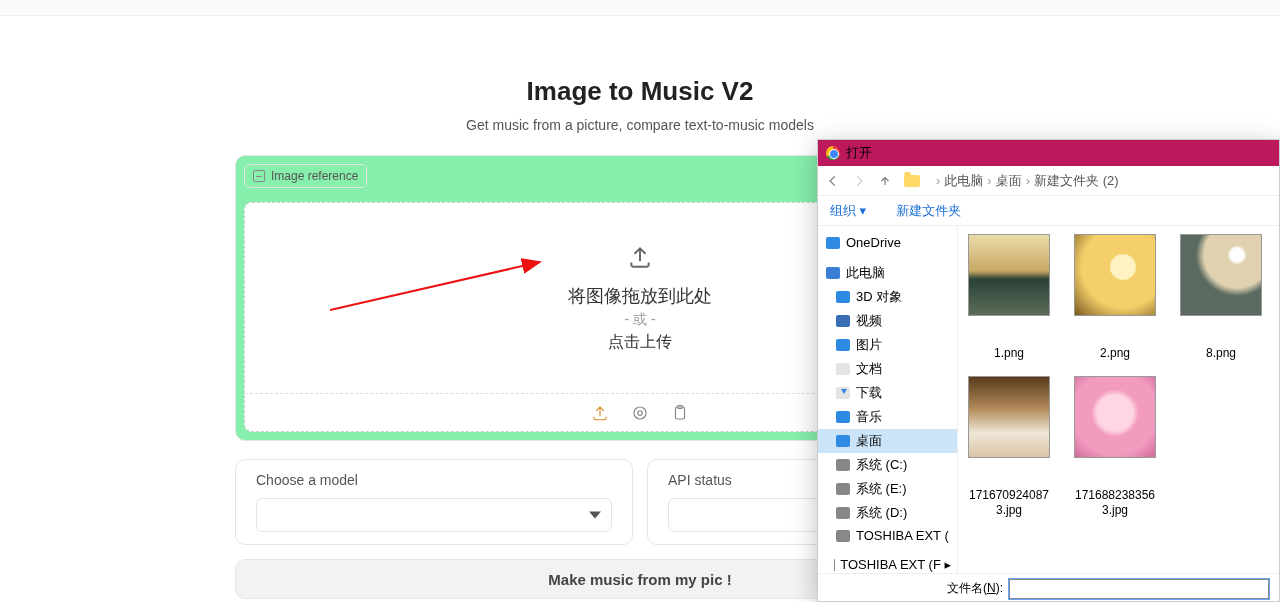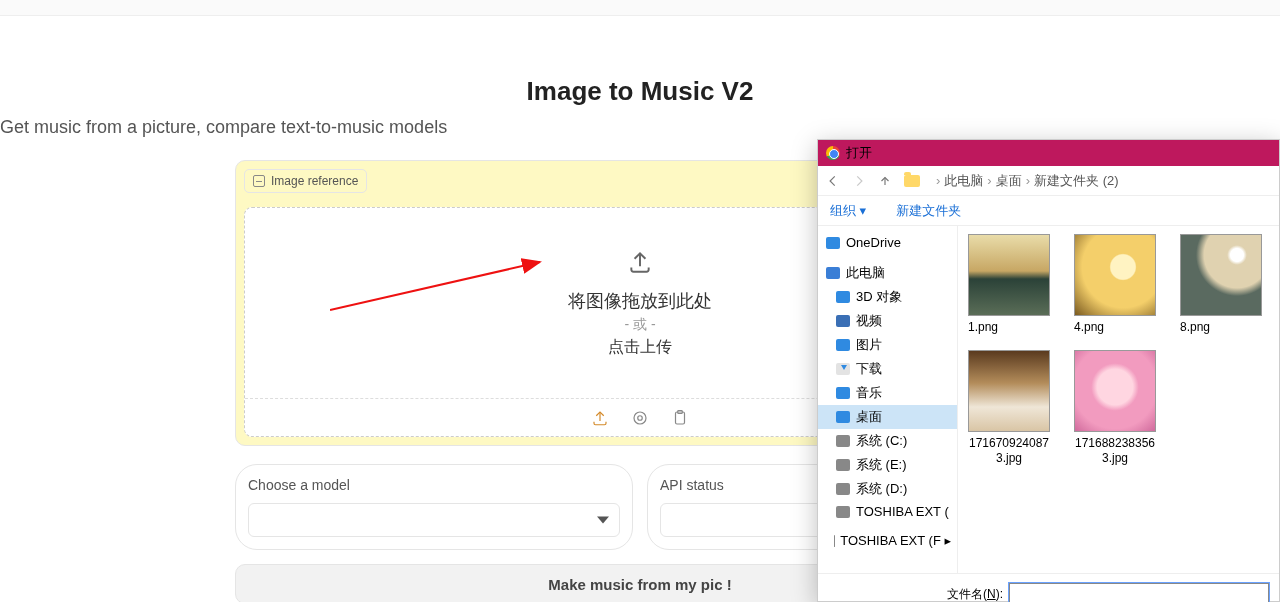--- a/index.html
+++ b/index.html
@@ -1,36 +1,36 @@
 <!DOCTYPE html>
 <html><head>
 <meta charset="utf-8">
 <style>
   * { box-sizing: border-box; margin: 0; padding: 0; font-family: -apple-system, BlinkMacSystemFont, "Segoe UI", Arial, sans-serif; }
   body { width: 1280px; height: 602px; background: #fff; position: relative; overflow: hidden; }
   .topband { height: 16px; background: #fafafa; border-bottom: 1px solid #eee; }
   .page { padding-top: 60px; }
   .title { text-align: center; font-size: 26px; font-weight: 600; color: #222; }
-  .subtitle { font-size: 18px; color: #555; margin-top: 10px; }
-  .card { width: 810px; margin: 22px auto 1px auto; border: 1px solid #e5e5e5; border-radius: 10px; background:#fef9c3; }
+  .subtitle { text-align: center; font-size: 14px; color: #555; margin-top: 10px; }
+  .card { width: 810px; margin: 22px auto 1px auto; border: 1px solid #e5e5e5; border-radius: 10px; background:#86efac; }
   .tag { display:inline-flex; align-items:center; gap:6px; border:1px solid #e5e5e5; border-radius:5px; padding:4px 8px; margin:8px; font-size:12px; color:#555; }
   .tag .ico { width:12px;height:12px;border:1px solid #888;border-radius:2px;display:inline-block;position:relative;}
   .tag .ico::after{content:"";position:absolute;left:2px;top:5px;width:6px;height:1px;background:#888;}
   .dropin { margin:6px 8px 8px 8px; border:1px dashed #ccc; border-radius:8px; background:#fff; position:relative; }
   .dropzone{ height:190px; display:flex; flex-direction:column; align-items:center; justify-content:center; color:#555; cursor:pointer; }
   .dropzone .line1{font-size:18px;color:#333;margin-top:10px;}
   .dropzone .line2{font-size:14px;color:#999;margin:3px 0;}
   .dropzone .line3{font-size:16px;color:#333;}
   .upload-icon svg{width:26px;height:26px;stroke:#666;fill:none;stroke-width:1.8;}
   .droptoolbar{height:38px;border-top:1px dashed #ddd;display:flex;align-items:center;justify-content:center;gap:22px;}
   .droptoolbar span{display:inline-flex;cursor:pointer;}
   .droptoolbar svg{width:18px;height:18px;stroke:#888;fill:none;stroke-width:1.6;}
   .arrow{position:absolute;left:330px;top:232px;pointer-events:none;}
   .row2{width:810px;margin:18px auto 0 auto;display:flex;gap:14px;}
-  .panel{flex:1;border:1px solid #e5e5e5;border-radius:22px;padding:12px 12px;}
+  .panel{flex:1;border:1px solid #e5e5e5;border-radius:10px;padding:12px 20px;}
   .panel-label{font-size:14px;color:#555;margin-bottom:10px;}
   .select{border:1px solid #e5e5e5;border-radius:6px;height:34px;display:flex;align-items:center;justify-content:flex-end;padding:0 10px;cursor:pointer;}
   .select svg{width:12px;height:12px;fill:#555;}
   .textarea{border:1px solid #e5e5e5;border-radius:6px;height:34px;}
   .bigbtn{width:810px;margin:14px auto 0 auto;background:#f2f2f2;border:1px solid #e5e5e5;border-radius:10px;height:40px;display:flex;align-items:center;justify-content:center;font-size:15px;font-weight:600;color:#444;cursor:pointer;}
   
   .dlg{position:absolute;left:817px;top:139px;width:463px;height:463px;background:#fff;border:1px solid #ccc;box-shadow:0 6px 24px rgba(0,0,0,.25);}
   .dlg-title{height:26px;display:flex;align-items:center;gap:6px;padding:0 8px;font-size:13px;background:#be185d;}
   .chrome-ico{width:14px;height:14px;border-radius:50%;background:conic-gradient(#ea4335 0 120deg,#34a853 120deg 240deg,#fbbc05 240deg 360deg);position:relative;}
   .chrome-ico::after{content:"";position:absolute;left:3px;top:3px;width:8px;height:8px;border-radius:50%;background:#4285f4;border:1.6px solid #fff;}
@@ -55,29 +55,29 @@
   .ic-vid{background:#3a6fb5;position:relative;}
   .ic-pic{background:#2f8ae1;}
   .ic-doc{background:#e3e3e3;}
   .ic-dl{background:#e3e3e3;position:relative;}
   .ic-dl::after{content:"";position:absolute;left:5px;top:2px;width:0;height:0;border:3px solid transparent;border-top:5px solid #2f8ae1;}
   .ic-music{background:#2f8ae1;}
   .ic-desk{background:#2f8ae1;}
   .ic-hdd{background:#888;}
   .files{flex:1;padding:8px 10px;overflow:hidden;}
   .frow{display:flex;gap:24px;margin-bottom:14px;}
-  .fitem{width:82px;display:flex;flex-direction:column;align-items:flex-start;cursor:pointer;}
+  .fitem{width:82px;display:flex;flex-direction:column;align-items:center;cursor:pointer;gap:26px;}
   .fitem .th{width:82px;height:82px;border:1px solid #999;background:#ddd;}
   .fitem .lbl{font-size:12px;text-align:center;margin-top:4px;line-height:1.3;word-break:break-all;}
   .th.p1{background:linear-gradient(to bottom,#e9dca9 0%,#c7a764 45%,#2b4238 55%,#5a6d57 100%);}
   .th.p2{background:radial-gradient(circle at 60% 40%,#fff3c2 0 18%,#f4cf6a 20% 60%,#7a5a20 100%);}
   .th.p3{background:radial-gradient(circle at 70% 25%,#fff 0 8%,#e0d2b0 12% 40%,#5a6a60 50% 100%);}
   .th.p4{background:linear-gradient(to bottom,#5a3a1f 0%,#b38c5a 40%,#efe6d7 70%,#d9c5a5 100%);}
   .th.p5{background:radial-gradient(circle at 50% 45%,#ffd6e1 0 30%,#f29bbf 40% 70%,#d06a9c 100%);}
-  .dlg-foot{height:30px;display:flex;align-items:flex-end;gap:6px;padding:0 10px;font-size:12px;border-top:1px solid #eee;justify-content:flex-end;}
+  .dlg-foot{height:30px;display:flex;align-items:center;gap:6px;padding:0 10px;font-size:12px;border-top:1px solid #eee;justify-content:flex-end;}
   .dlg-foot label{white-space:nowrap;}
   .dlg-foot label u{text-decoration:underline;}
   .dlg-foot input{flex:1;border:1px solid #888;height:20px;padding:0 4px;font-size:12px;max-width:260px;outline:1px solid #6aa2ff;}
 </style>
 </head>
 <body>
 
 <div class="topband"></div>
 
 <div class="page">
@@ -206,20 +206,24 @@
         </div>
         <div class="node">
           <span class="ic ic-vid"></span>
           <span>视频</span>
         </div>
         <div class="node">
           <span class="ic ic-pic"></span>
           <span>图片</span>
         </div>
         <div class="node">
+          <span class="ic ic-doc"></span>
+          <span>文档</span>
+        </div>
+        <div class="node">
           <span class="ic ic-dl"></span>
           <span>下载</span>
         </div>
         <div class="node">
           <span class="ic ic-music"></span>
           <span>音乐</span>
         </div>
         <div class="node sel">
           <span class="ic ic-desk"></span>
           <span>桌面</span>
@@ -246,21 +250,21 @@
         </div>
       </div>
     <div class="files">
       <div class="frow" id="frow1">
           <div class="fitem">
             <div class="th p1"></div>
             <div class="lbl">1.png</div>
           </div>
           <div class="fitem">
             <div class="th p2"></div>
-            <div class="lbl">4.png</div>
+            <div class="lbl">2.png</div>
           </div>
           <div class="fitem">
             <div class="th p3"></div>
             <div class="lbl">8.png</div>
           </div>
         </div>
       <div class="frow" id="frow2">
           <div class="fitem">
             <div class="th p4"></div>
             <div class="lbl">1716709240873.jpg</div>

